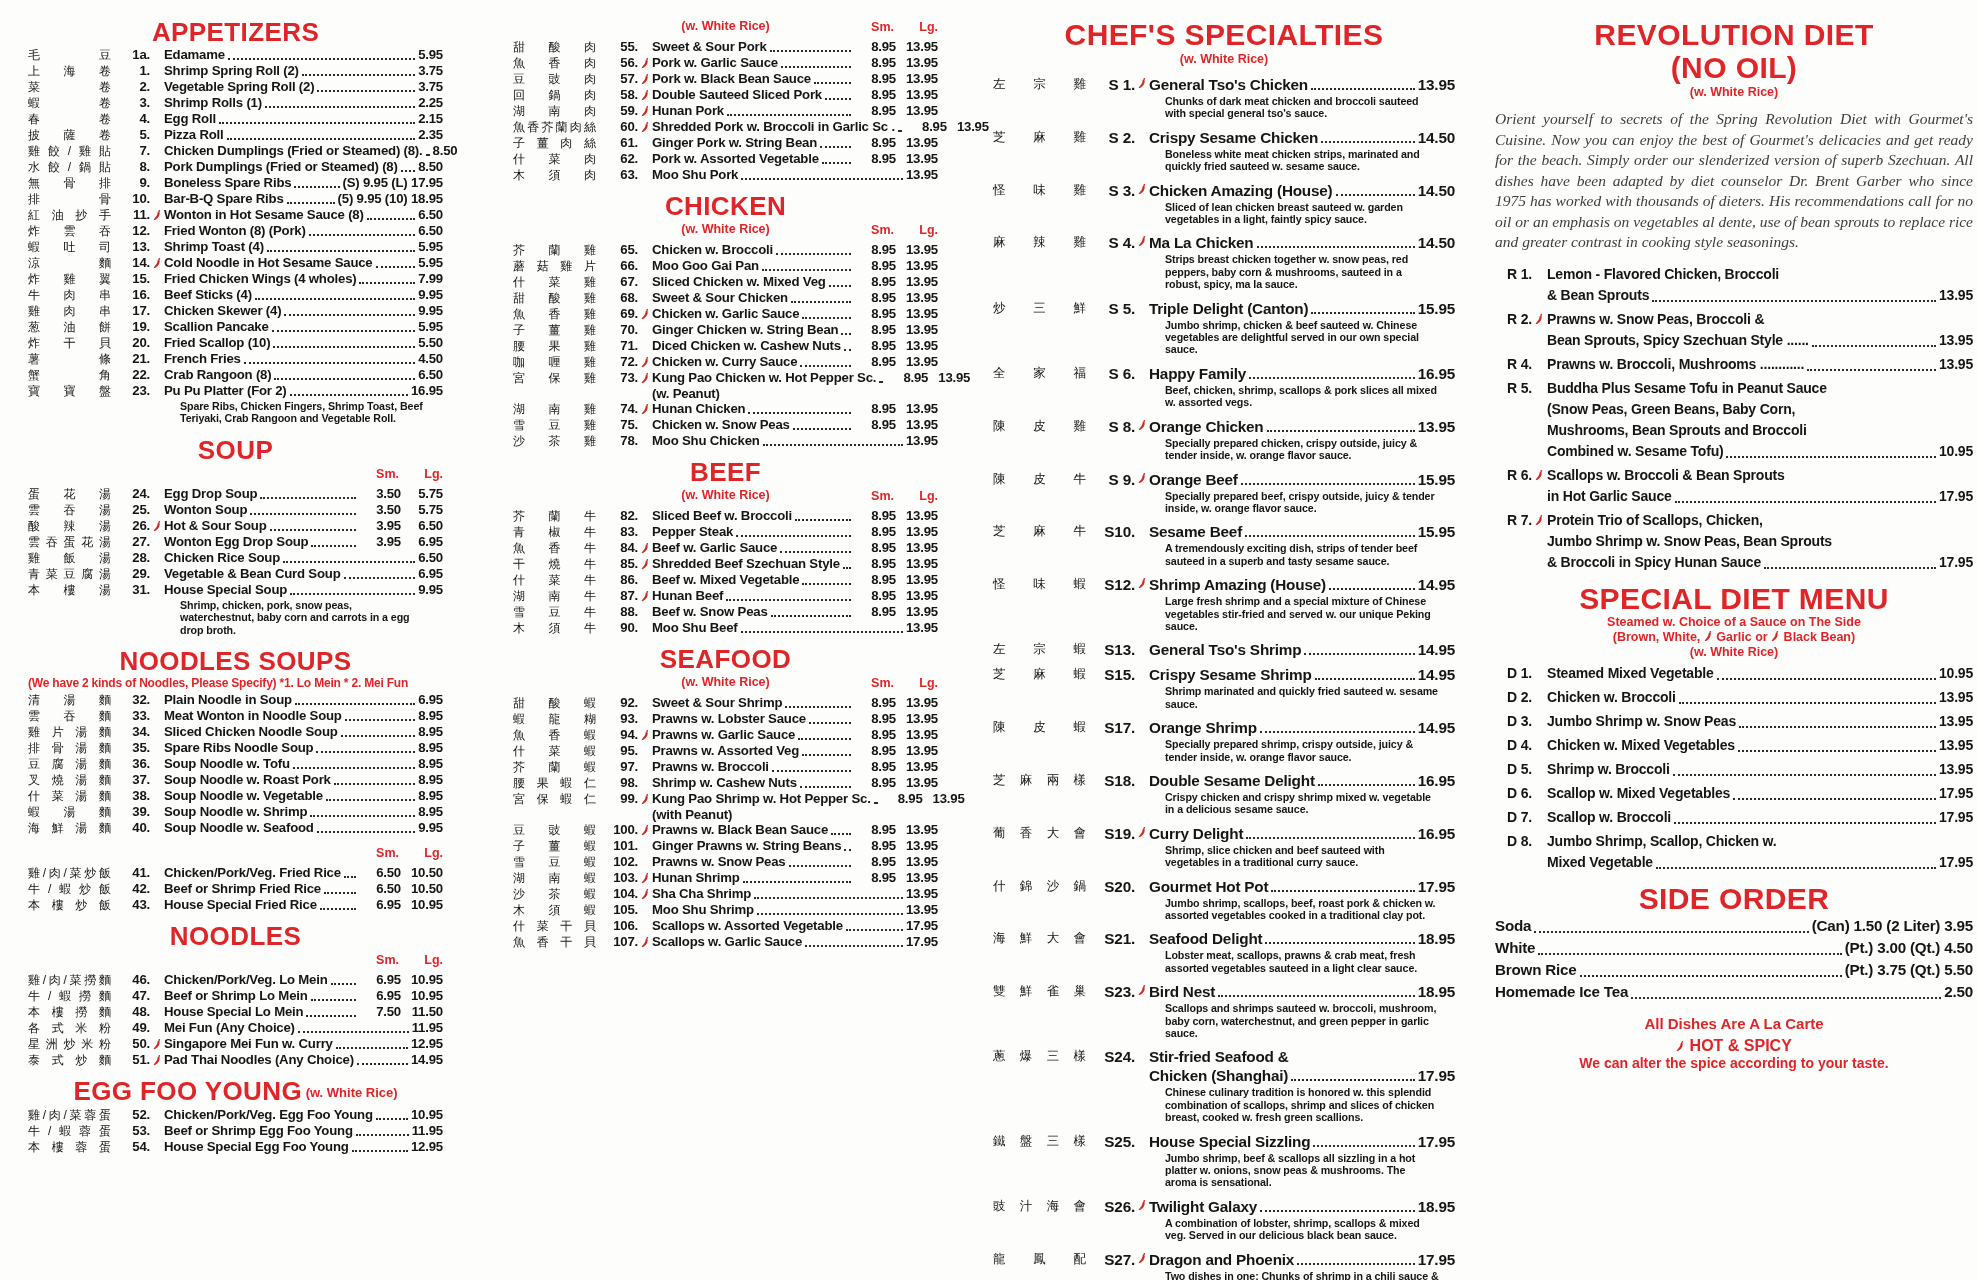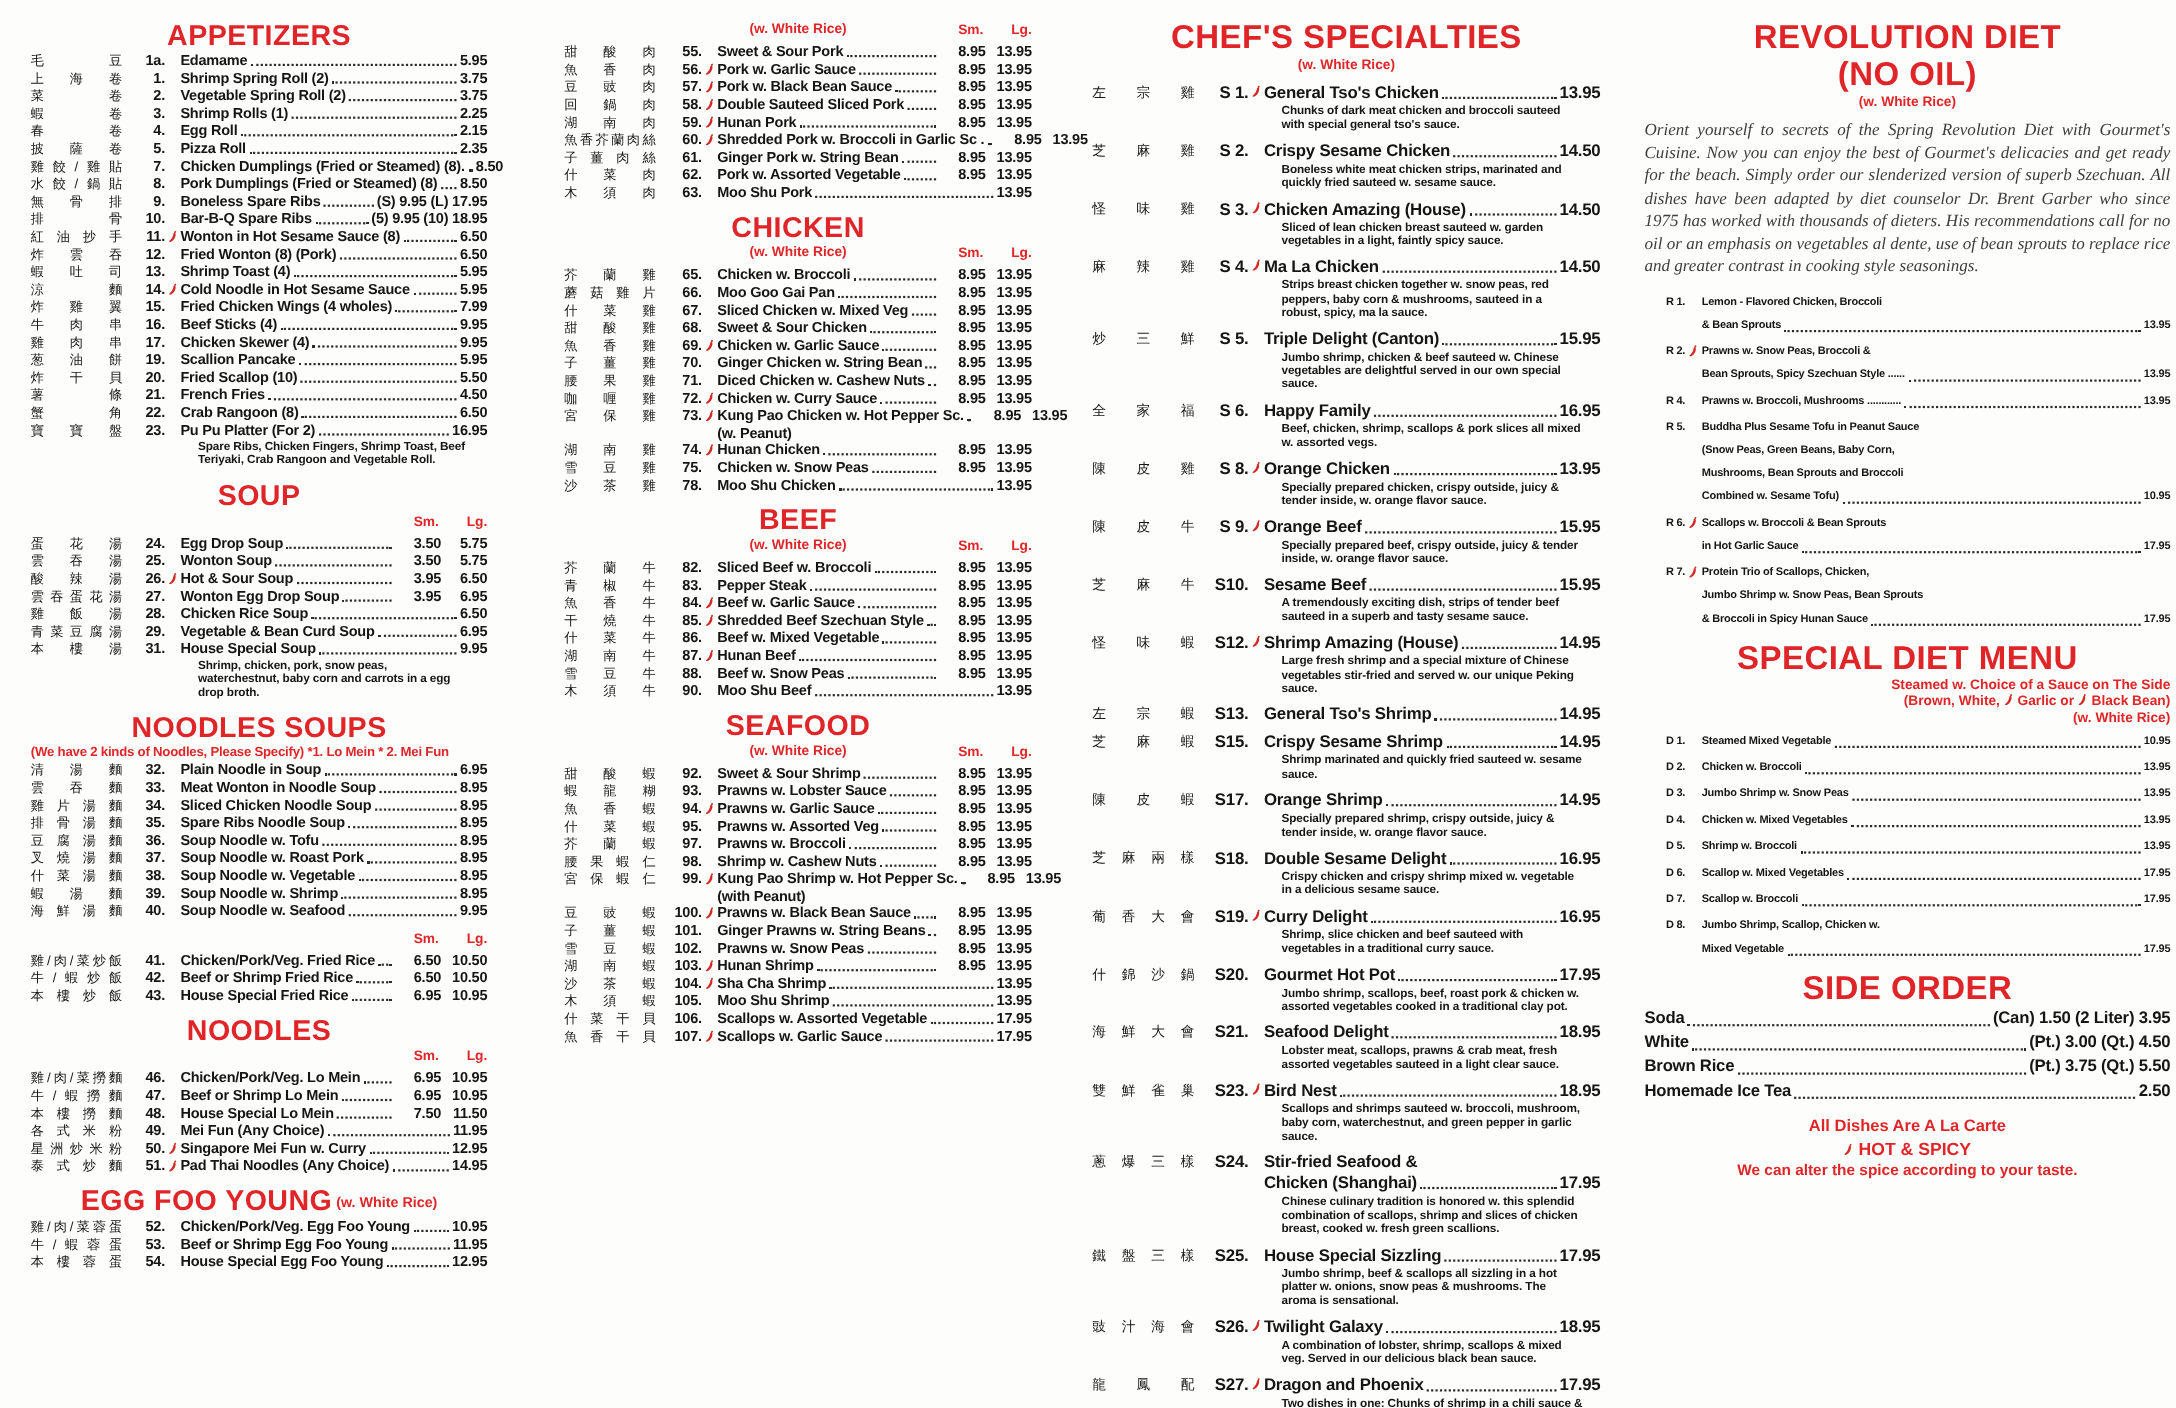--- a/index.html
+++ b/index.html
@@ -11,21 +11,21 @@
   .col1{ width:415px; margin-left:28px; }
   .col2{ width:425px; margin-left:70px; }
   .col3{ width:462px; margin-left:55px; }
   .col4{ width:478px; margin-left:40px; }
 
   .sec{ margin-bottom:9px; }
   .sec-title{ color:var(--red); font-weight:bold; text-align:center; font-size:26px; line-height:29px; letter-spacing:.4px; }
   .col3 .sec-title,.col4 .sec-title{ font-size:30px; line-height:33px; }
   .inl-sub{ font-size:13px; vertical-align:3px; letter-spacing:0; }
   .sec-sub{ color:var(--red); font-weight:bold; font-size:12.5px; }
-  .center{ text-align:right; line-height:15px; }
+  .center{ text-align:center; line-height:15px; }
   .subrow{ position:relative; height:17px; margin:1px 0 3px; }
   .subrow .c{ position:absolute; left:0; right:0; text-align:center; }
   .subrow .r{ position:absolute; right:0; top:1px; display:flex; }
   .smlab{ width:44px; text-align:right; color:var(--red); font-weight:bold; font-size:12.5px; }
   .note{ color:var(--red); font-weight:bold; font-size:12px; text-align:left; margin-bottom:2px; letter-spacing:-.2px; }
 
   .it{ display:flex; align-items:flex-start; font-weight:bold; font-size:13.2px; line-height:16px; letter-spacing:-.2px; }
   .cn{ flex:none; width:88px; font-weight:normal; font-size:12px; line-height:16px; text-align:justify; text-align-last:justify; padding-right:5px; letter-spacing:0; }
   .no{ flex:none; width:34px; text-align:right; }
   .col2 .no{ width:37px; }
@@ -37,21 +37,21 @@
   .pr{ flex:none; width:42px; text-align:right; }
   .pr1{ flex:none; text-align:right; white-space:nowrap; }
   .after{ font-size:13.2px; line-height:15px; }
   .desc{ font-size:10.7px; line-height:12.4px; letter-spacing:-.1px; margin:1px 16px 2px; }
 
   .col3 .it{ font-size:15.3px; line-height:19px; margin-top:6px; }
   .col3 .cn{ width:98px; font-size:12.5px; line-height:19px; }
   .col3 .no{ width:44px; }
   .col3 .dots,.col4 .dots{ margin-bottom:4px; }
 
-  .sec-diet .it{ font-size:10px; line-height:21px; margin-top:3px; }
+  .sec-diet .it{ font-size:14px; line-height:21px; margin-top:3px; }
   .sec-diet .no{ width:37px; }
   .sec-diet .sl{ width:15px; padding-top:4px; }
   .sec-side .it{ font-size:15.2px; line-height:22px; }
   .intro{ font-family:"Liberation Serif","DejaVu Serif",serif; font-style:italic; color:#3d3d3d; font-size:15.5px; line-height:20.5px; margin:7px 0 11px; text-align:justify; }
   .foot{ color:var(--red); text-align:center; font-weight:bold; }
   .foot0{ font-size:15px; margin-top:12px; }
   .foot1{ font-size:16px; margin-top:5px; }
   .foot2{ font-size:14px; }
   .chili svg{ vertical-align:-1px; }
 </style>

